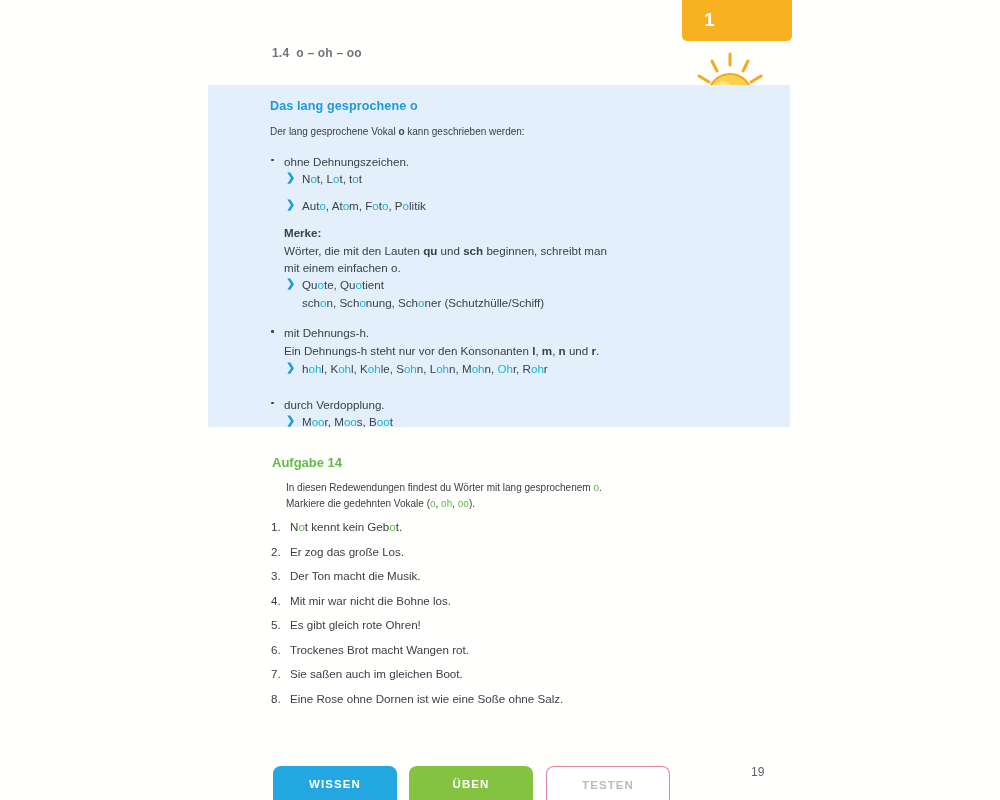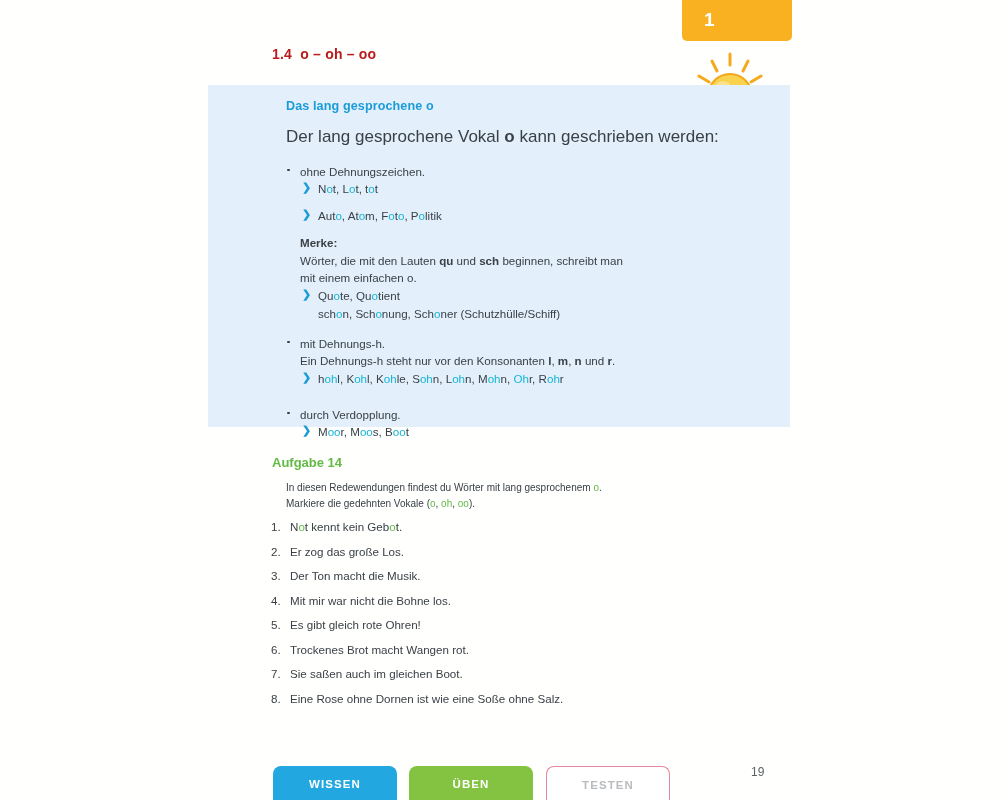--- a/index.html
+++ b/index.html
@@ -46,52 +46,52 @@
     top: 52px;
     width: 80px;
     height: 84px;
   }
 
   
   .section-title {
     position: absolute;
     left: 272px;
     top: 46px;
-    color: #b91c1c;
-    font-size: 14px;
+    color: #737373;
+    font-size: 12px;
     font-weight: bold;
     letter-spacing: .2px;
     white-space: pre;
   }
 
   
   .blue-box {
     position: absolute;
     left: 208px;
     top: 85px;
     width: 582px;
     height: 342px;
     background: #e3f0fb;
   }
   .bb-inner {
     position: absolute;
-    left: 78px;
+    left: 62px;
     top: 14px;
     width: 500px;
   }
   .bb-heading {
     color: #1b9bd8;
     font-size: 12.6px;
     font-weight: bold;
     margin: 0 0 12px 0;
     letter-spacing: .1px;
   }
   .bb-intro {
     color: #3a4046;
-    font-size: 17px;
+    font-size: 10px;
     line-height: 1.45;
     margin: 0 0 13px 0;
   }
   .bb-list { margin: 0; padding: 0; list-style: none; }
   .bb-li { position: relative; padding-left: 14px; margin-bottom: 12px; }
   .bb-li > .dot {
     position: absolute;
     left: 1px;
     top: 6px;
     width: 2.5px;

